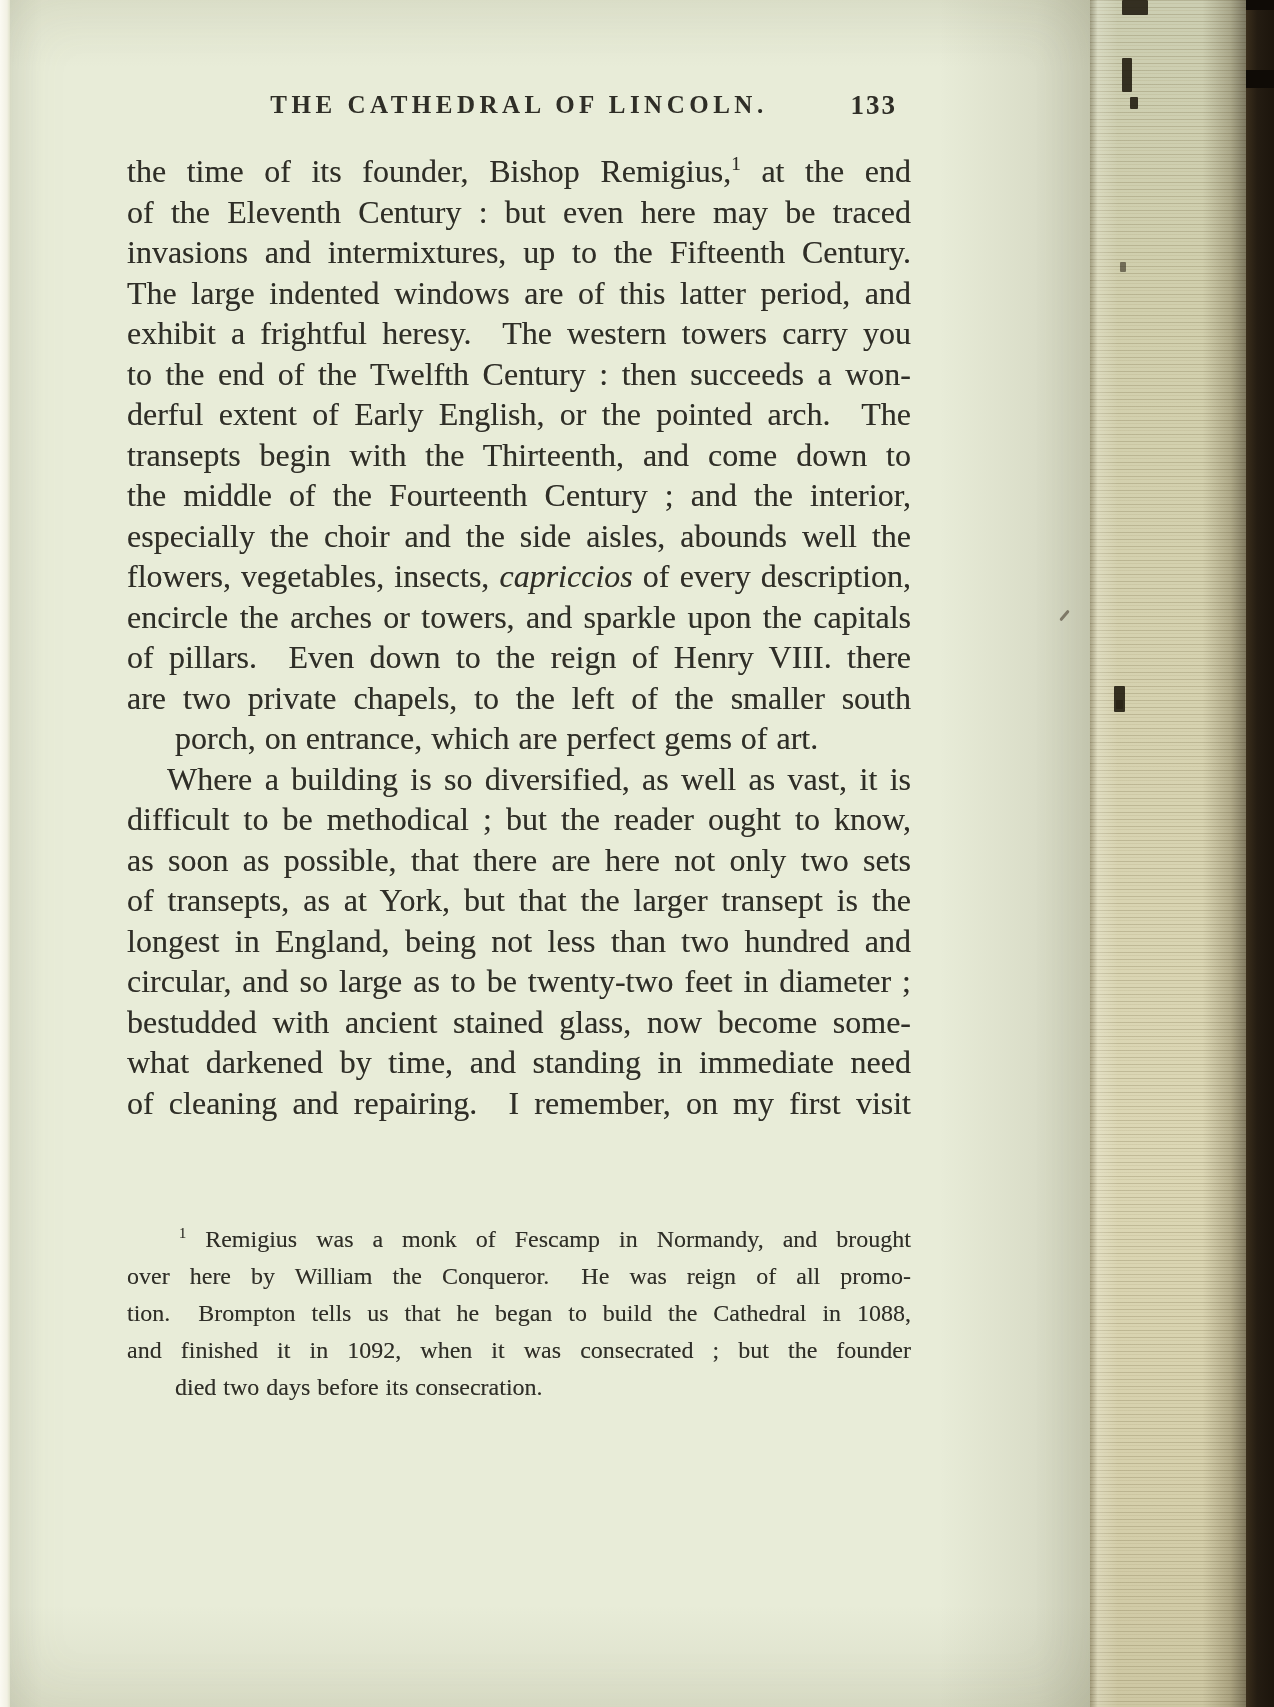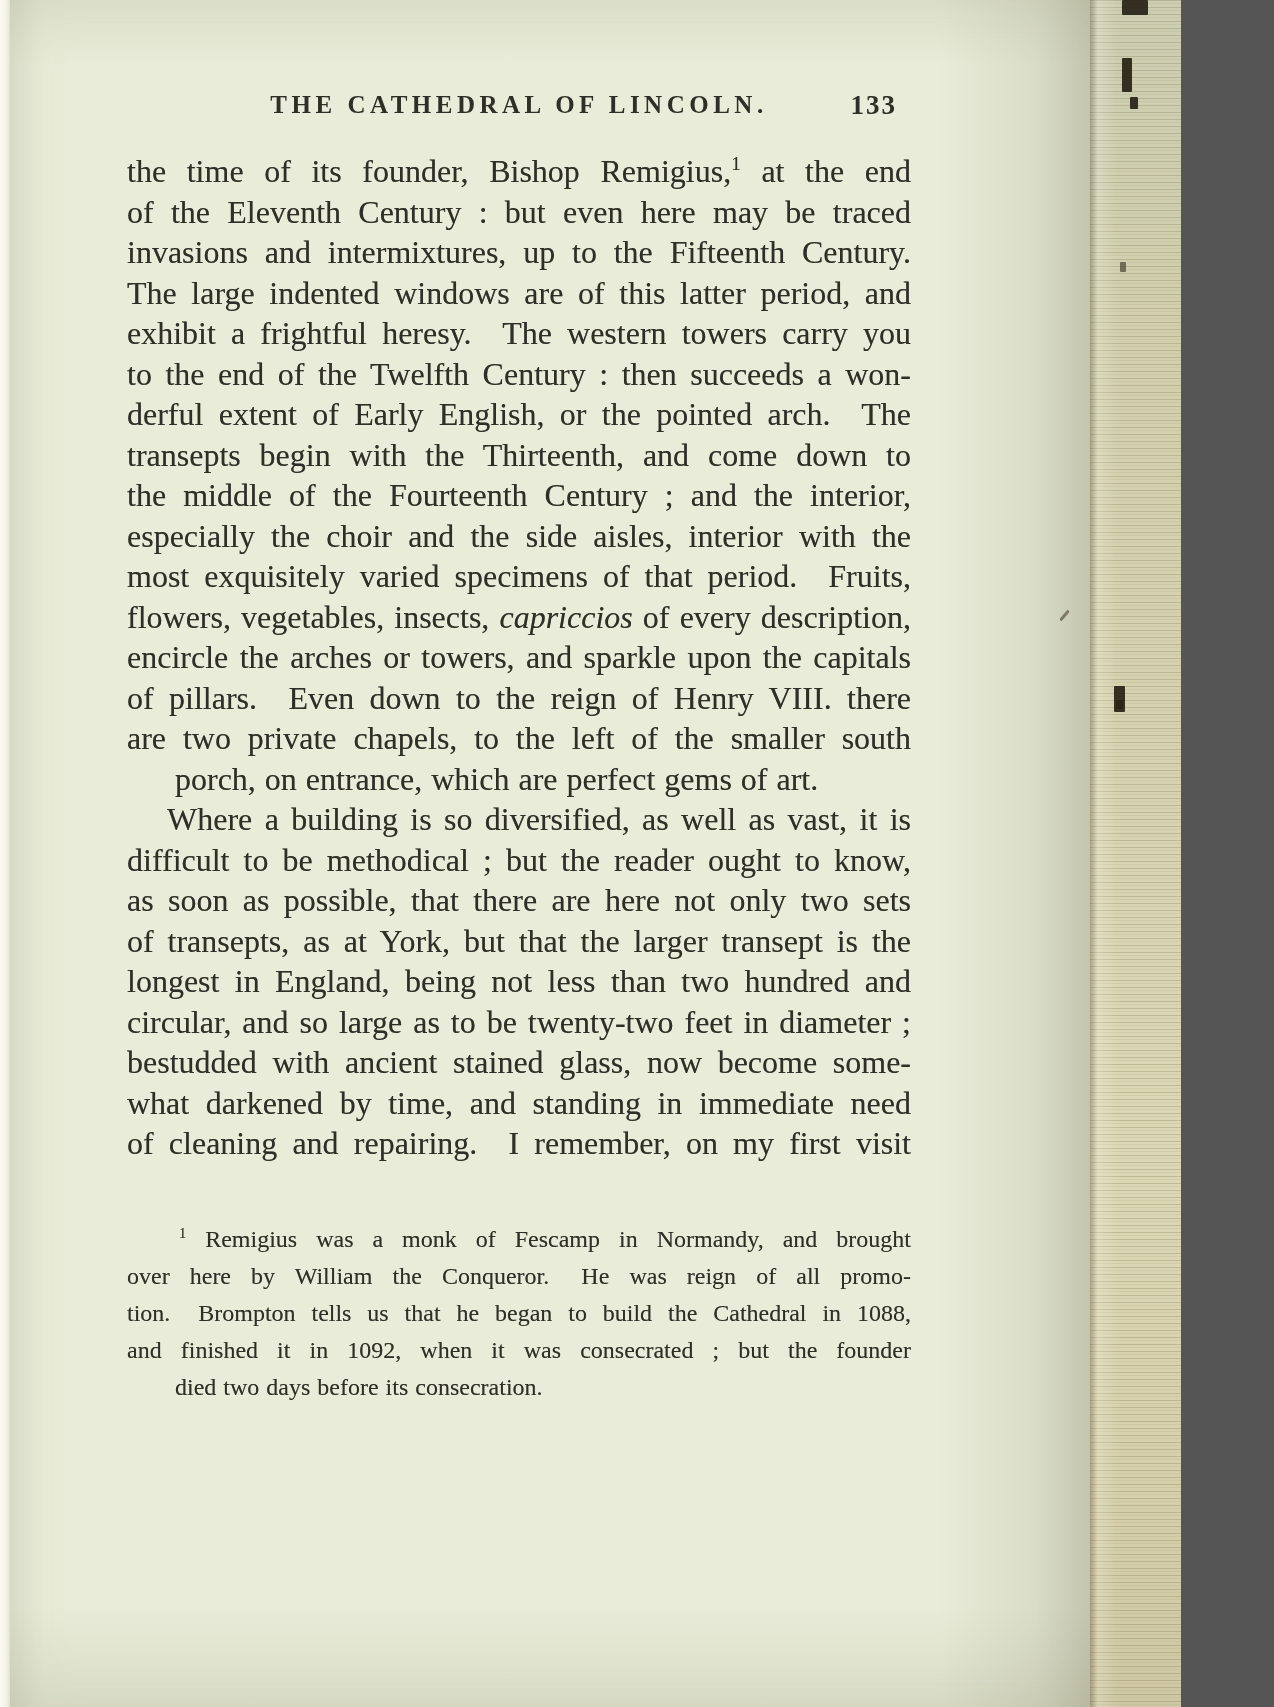--- a/index.html
+++ b/index.html
@@ -3,21 +3,21 @@
 <meta charset="utf-8">
 <style>
   :root{
     --paper:#e8ecd8;
     --ink:#2f2e27;
     --edge-dark:#241c12;
   }
   html,body{margin:0;padding:0;background:#555;}
   .scan{
     position:relative;
-    width:1181px;height:1707px;
+    width:1274px;height:1707px;
     overflow:hidden;
     background:#bdb99c;
     font-family:"Liberation Serif","DejaVu Serif",serif;
   }
   .left-strip{
     position:absolute;left:0;top:0;width:10px;height:100%;
     background:linear-gradient(90deg,#fbfaf2 0%,#f2f1e4 70%,#e0e2cc 100%);
   }
   .page{
     position:absolute;left:10px;top:0;width:1080px;height:1707px;
@@ -111,22 +111,21 @@
     <div class="body-lines">
         <div class="line">the time of its founder, Bishop Remigius,<sup>1</sup> at the end</div>
         <div class="line">of the Eleventh Century : but even here may be traced</div>
         <div class="line">invasions and intermixtures, up to the Fifteenth Century.</div>
         <div class="line">The large indented windows are of this latter period, and</div>
         <div class="line">exhibit a frightful heresy.  The western towers carry you</div>
         <div class="line">to the end of the Twelfth Century : then succeeds a won-</div>
         <div class="line">derful extent of Early English, or the pointed arch.  The</div>
         <div class="line">transepts begin with the Thirteenth, and come down to</div>
         <div class="line">the middle of the Fourteenth Century ; and the interior,</div>
-        <div class="line">especially the choir and the side aisles, interior with the</div>
-        <div class="line">most exquisitely varied specimens of that period.  Fruits,</div>
+        <div class="line">especially the choir and the side aisles, abounds well the</div>
         <div class="line">flowers, vegetables, insects, <i>capriccios</i> of every description,</div>
         <div class="line">encircle the arches or towers, and sparkle upon the capitals</div>
         <div class="line">of pillars.  Even down to the reign of Henry VIII. there</div>
         <div class="line">are two private chapels, to the left of the smaller south</div>
         <div class="line last">porch, on entrance, which are perfect gems of art.</div>
         <div class="line indent">Where a building is so diversified, as well as vast, it is</div>
         <div class="line">difficult to be methodical ; but the reader ought to know,</div>
         <div class="line">as soon as possible, that there are here not only two sets</div>
         <div class="line">of transepts, as at York, but that the larger transept is the</div>
         <div class="line">longest in England, being not less than two hundred and</div>

